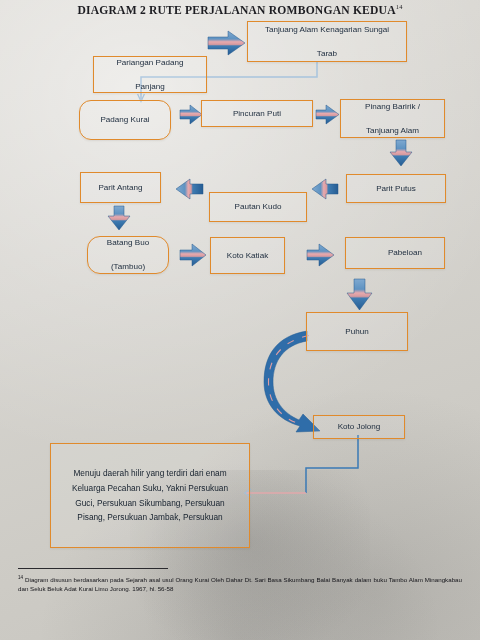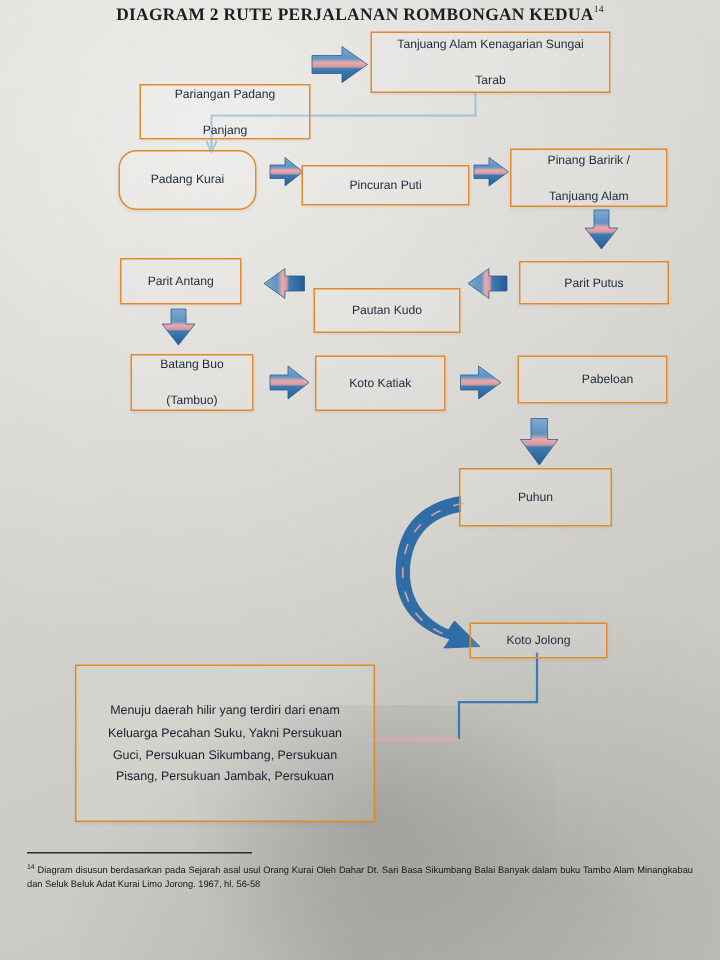--- a/index.html
+++ b/index.html
@@ -169,21 +169,21 @@
   <span>
     <span>Tanjuang Alam Kenagarian Sungai</span><br>
     <span>Tarab</span>
   </span>
 </div>
 
 <div class="box" style="left:79px;top:100px;width:92px;height:40px;border-radius:12px;">
   <span>Padang Kurai</span>
 </div>
 
-<div class="box" style="left:201px;top:100px;width:112px;height:27px;margin-top:10px;">
+<div class="box" style="left:201px;top:100px;width:112px;height:27px;">
   <span>Pincuran Puti</span>
 </div>
 
 <div class="box" style="left:340px;top:99px;width:105px;height:39px;">
   <span>
     <span>Pinang Baririk /</span><br>
     <span>Tanjuang Alam</span>
   </span>
 </div>
 
@@ -192,28 +192,28 @@
 </div>
 
 <div class="box" style="left:209px;top:168px;width:98px;height:30px;margin-top:24px;">
   <span>Pautan Kudo</span>
 </div>
 
 <div class="box" style="left:80px;top:172px;width:81px;height:31px;">
   <span>Parit Antang</span>
 </div>
 
-<div class="box" style="left:87px;top:236px;width:82px;height:38px;">
+<div class="box" style="left:87px;top:236px;width:82px;height:38px;border-radius:13px;">
   <span>
     <span>Batang Buo</span><br>
     <span>(Tambuo)</span>
   </span>
 </div>
 
-<div class="box" style="left:210px;top:237px;width:87px;height:37px;">
+<div class="box" style="left:210px;top:237px;width:75px;height:37px;">
   <span>Koto Katiak</span>
 </div>
 
 <div class="box" style="left:345px;top:237px;width:100px;height:32px;padding-left:20px;">
   <span>Pabeloan</span>
 </div>
 
 <div class="box" style="left:306px;top:312px;width:102px;height:39px;">
   <span>Puhun</span>
 </div>

